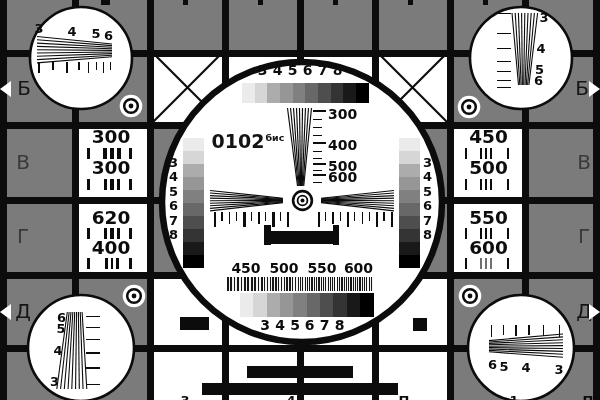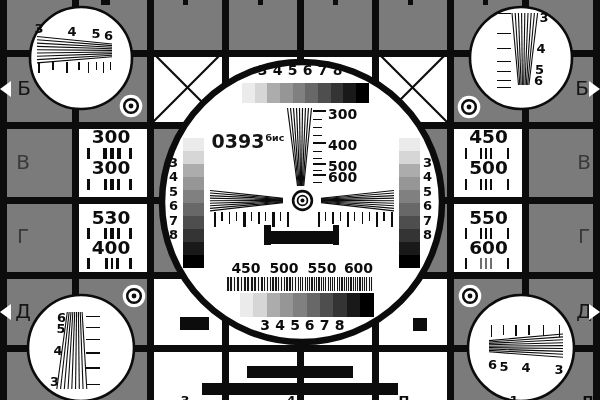--- a/index.html
+++ b/index.html
@@ -193,21 +193,21 @@
     <div class="abs" style="left: 257.5px; top: 318.5px; width: 15px; height: 13px; font-size: 14px; font-weight: 700; line-height: 13px; text-align: center; color: rgb(12, 12, 12);">3</div>
     <div class="abs" style="left: 272.5px; top: 318.5px; width: 15px; height: 13px; font-size: 14px; font-weight: 700; line-height: 13px; text-align: center; color: rgb(12, 12, 12);">4</div>
     <div class="abs" style="left: 287.5px; top: 318.5px; width: 15px; height: 13px; font-size: 14px; font-weight: 700; line-height: 13px; text-align: center; color: rgb(12, 12, 12);">5</div>
     <div class="abs" style="left: 302px; top: 318.5px; width: 15px; height: 13px; font-size: 14px; font-weight: 700; line-height: 13px; text-align: center; color: rgb(12, 12, 12);">6</div>
     <div class="abs" style="left: 317px; top: 318.5px; width: 15px; height: 13px; font-size: 14px; font-weight: 700; line-height: 13px; text-align: center; color: rgb(12, 12, 12);">7</div>
     <div class="abs" style="left: 332px; top: 318.5px; width: 15px; height: 13px; font-size: 14px; font-weight: 700; line-height: 13px; text-align: center; color: rgb(12, 12, 12);">8</div>
     <div class="abs" style="left: 89px; top: 128px; width: 44px; height: 17px; font-size: 18.5px; font-weight: 700; line-height: 17px; text-align: center; color: rgb(12, 12, 12);">300</div>
     <div class="abs" style="left: 466.5px; top: 128px; width: 44px; height: 17px; font-size: 18.5px; font-weight: 700; line-height: 17px; text-align: center; color: rgb(12, 12, 12);">450</div>
     <div class="abs" style="left: 89px; top: 158.5px; width: 44px; height: 17px; font-size: 18.5px; font-weight: 700; line-height: 17px; text-align: center; color: rgb(12, 12, 12);">300</div>
     <div class="abs" style="left: 466.5px; top: 158.5px; width: 44px; height: 17px; font-size: 18.5px; font-weight: 700; line-height: 17px; text-align: center; color: rgb(12, 12, 12);">500</div>
-    <div class="abs" style="left: 89px; top: 208.5px; width: 44px; height: 17px; font-size: 18.5px; font-weight: 700; line-height: 17px; text-align: center; color: rgb(12, 12, 12);">530</div>
+    <div class="abs" style="left: 89px; top: 208.5px; width: 44px; height: 17px; font-size: 18.5px; font-weight: 700; line-height: 17px; text-align: center; color: rgb(12, 12, 12);">620</div>
     <div class="abs" style="left: 466.5px; top: 208.5px; width: 44px; height: 17px; font-size: 18.5px; font-weight: 700; line-height: 17px; text-align: center; color: rgb(12, 12, 12);">550</div>
     <div class="abs" style="left: 89px; top: 238.5px; width: 44px; height: 17px; font-size: 18.5px; font-weight: 700; line-height: 17px; text-align: center; color: rgb(12, 12, 12);">400</div>
     <div class="abs" style="left: 466.5px; top: 238.5px; width: 44px; height: 17px; font-size: 18.5px; font-weight: 700; line-height: 17px; text-align: center; color: rgb(12, 12, 12);">600</div>
     <div class="abs" style="left: 87.2px; top: 148px; width: 2.7px; height: 10.5px; background: rgb(12, 12, 12);"></div>
     <div class="abs" style="left: 129px; top: 148px; width: 2.7px; height: 10.5px; background: rgb(12, 12, 12);"></div>
     <div class="abs" style="left: 102.7px; top: 148px; width: 4.2px; height: 10.5px; background: rgb(12, 12, 12);"></div>
     <div class="abs" style="left: 109.9px; top: 148px; width: 4.2px; height: 10.5px; background: rgb(12, 12, 12);"></div>
     <div class="abs" style="left: 117.1px; top: 148px; width: 4.2px; height: 10.5px; background: rgb(12, 12, 12);"></div>
     <div class="abs" style="left: 465px; top: 148px; width: 2.4px; height: 10.5px; background: rgb(12, 12, 12);"></div>
     <div class="abs" style="left: 506.8px; top: 148px; width: 2.4px; height: 10.5px; background: rgb(12, 12, 12);"></div>
@@ -384,15 +384,15 @@
     <div class="abs" style="left: 258px; top: 0px; width: 5px; height: 5px; background: rgb(12, 12, 12);"></div>
     <div class="abs" style="left: 333px; top: 0px; width: 5px; height: 5px; background: rgb(12, 12, 12);"></div>
     <div class="abs" style="left: 408px; top: 0px; width: 5px; height: 5px; background: rgb(12, 12, 12);"></div>
     <div class="abs" style="left: 483px; top: 0px; width: 5px; height: 5px; background: rgb(12, 12, 12);"></div>
     <div class="abs" style="left: 177px; top: 394px; width: 16px; height: 6px; font-size: 13px; font-weight: 700; line-height: 14px; text-align: center; color: rgb(12, 12, 12); overflow: hidden;">3</div>
     <div class="abs" style="left: 283px; top: 394px; width: 16px; height: 6px; font-size: 13px; font-weight: 700; line-height: 14px; text-align: center; color: rgb(12, 12, 12); overflow: hidden;">4</div>
     <div class="abs" style="left: 396px; top: 394px; width: 16px; height: 6px; font-size: 13px; font-weight: 700; line-height: 14px; text-align: center; color: rgb(12, 12, 12); overflow: hidden;">П</div>
     <div class="abs" style="left: 506px; top: 394px; width: 16px; height: 6px; font-size: 13px; font-weight: 700; line-height: 14px; text-align: center; color: rgb(12, 12, 12); overflow: hidden;">1</div>
     <div class="abs" style="left: 580px; top: 394px; width: 16px; height: 6px; font-size: 13px; font-weight: 700; line-height: 14px; text-align: center; color: rgb(12, 12, 12); overflow: hidden;">П</div>
     <div id="title-block">
-    <div id="code-line"><span>0393</span><span id="code-suffix">бис</span></div>
+    <div id="code-line"><span>0102</span><span id="code-suffix">бис</span></div>
   </div>
   </div>
 
 </body></html>

